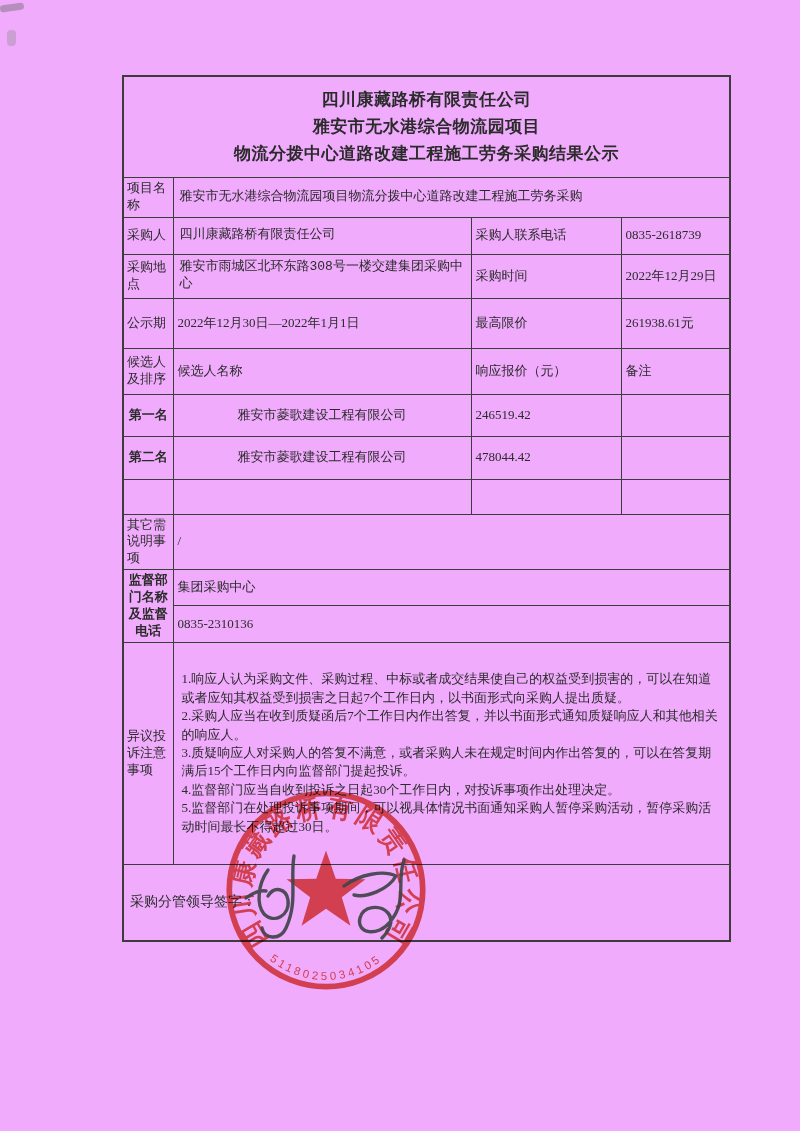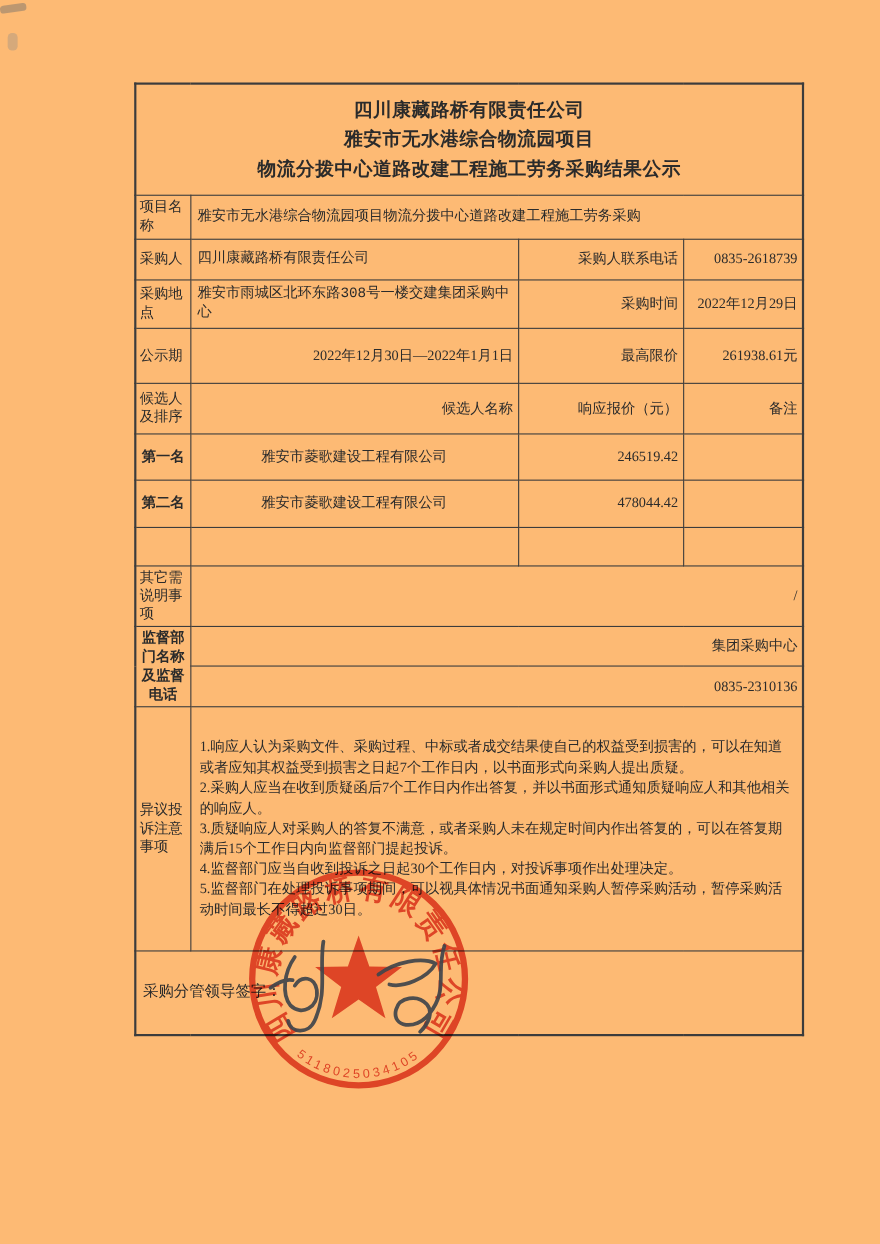--- a/index.html
+++ b/index.html
@@ -1,19 +1,19 @@
 <!DOCTYPE html>
 <html><head>
 <meta charset="utf-8">
 <style>
   html,body{margin:0;padding:0;}
   .page{
     position:relative;
     width:800px;height:1131px;
-    background:#fdba74;
+    background:#f0abfc;
     font-family:"Liberation Serif","DejaVu Serif",serif;
     color:#2b2b2b;
     overflow:hidden;
   }
   
   .speck1{position:absolute;left:0px;top:4px;width:24px;height:7px;background:#6d6d6d;opacity:.45;border-radius:3px;transform:rotate(-8deg);}
   .speck2{position:absolute;left:7px;top:30px;width:9px;height:16px;background:#8a8a8a;opacity:.35;border-radius:4px;}
 
   table.doc{
     position:absolute;left:122px;top:75px;
@@ -30,21 +30,21 @@
     color:#2b2b2b;
     overflow:hidden;
   }
   td.title-cell{
     text-align:center;font-weight:bold;font-size:17px;line-height:1.6;
     letter-spacing:.5px;
   }
   td.lbl{padding:2px 3px;}
   td.lbl-c{text-align:center;font-weight:bold;}
   td.v-left{padding-left:6px;font-family:Liberation Mono, monospace;}
-  td.c{text-align:right;}
+  td.c{text-align:left;}
   td.name{text-align:center;font-weight:normal;}
   td.obj{
     font-size:13px;line-height:1.42;padding:6px 8px 6px 8px;margin-left:40px;
   }
   td.obj p{margin:0;}
   td.sign{padding-left:6px;font-size:14px;}
 
   
   .stamp{
     position:absolute;left:222px;top:786px;width:208px;height:208px;

